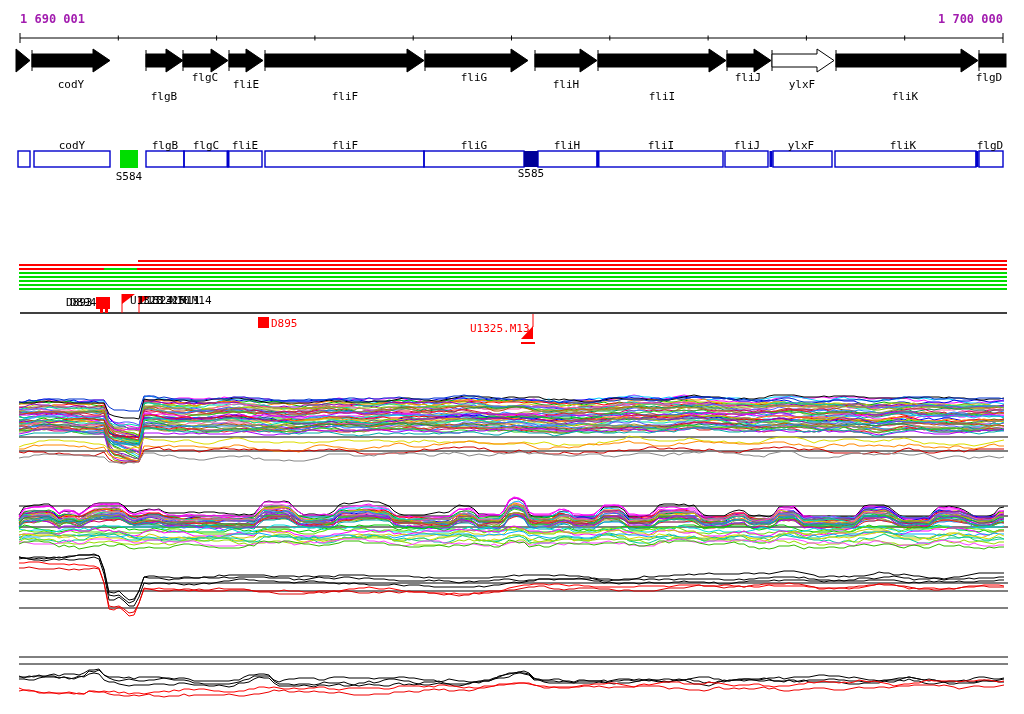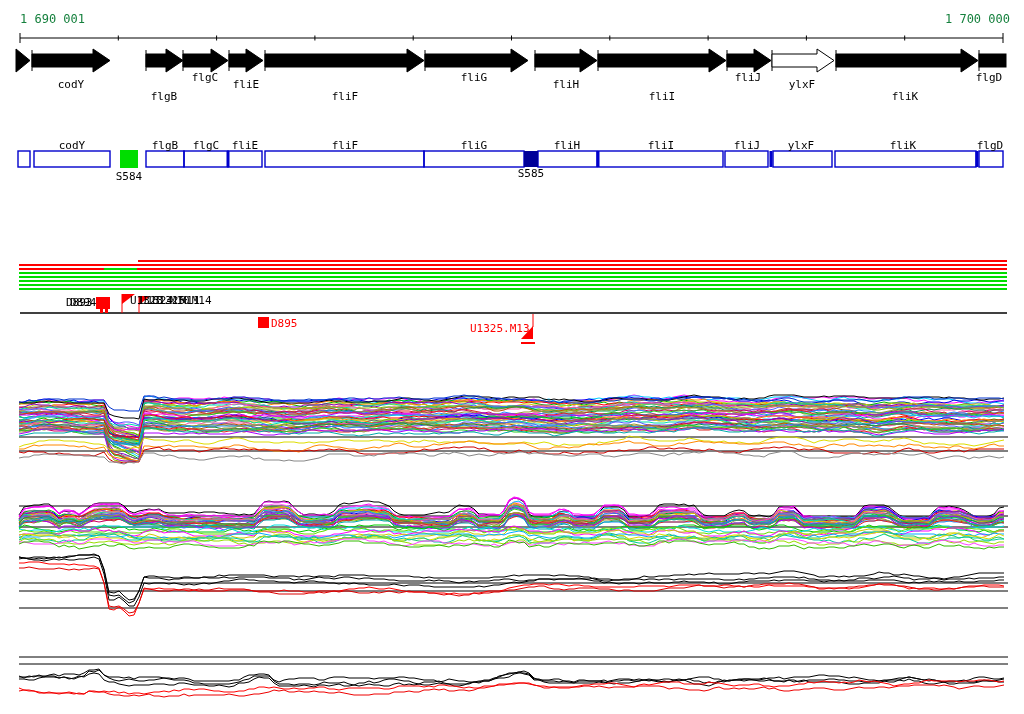--- a/index.html
+++ b/index.html
@@ -1,20 +1,20 @@
 <!DOCTYPE html>
 <html><head>
 <meta charset="utf-8">
 <style>
   html,body{margin:0;padding:0;background:#ffffff;}
   .stage{position:relative;width:1024px;height:714px;background:#ffffff;overflow:hidden;
          font-family:"DejaVu Sans Mono", monospace;}
-  .coord{position:absolute;top:12px;font-size:12px;color:#15803d;white-space:pre;}
+  .coord{position:absolute;top:12px;font-size:12px;color:#a21caf;white-space:pre;font-weight:bold;}
   .coord.left{left:20px;}
-  .coord.right{right:14px;}
+  .coord.right{right:21px;}
   svg text{font-family:"DejaVu Sans Mono", monospace;}
 </style>
 </head>
 <body>
 
 <div class="stage">
   <div class="coord left">1 690 001</div>
   <div class="coord right">1 700 000</div>
   <svg id="scene" width="1024" height="714" viewBox="0 0 1024 714">
       <line x1="20" y1="38" x2="1003" y2="38" stroke="#000"></line>

